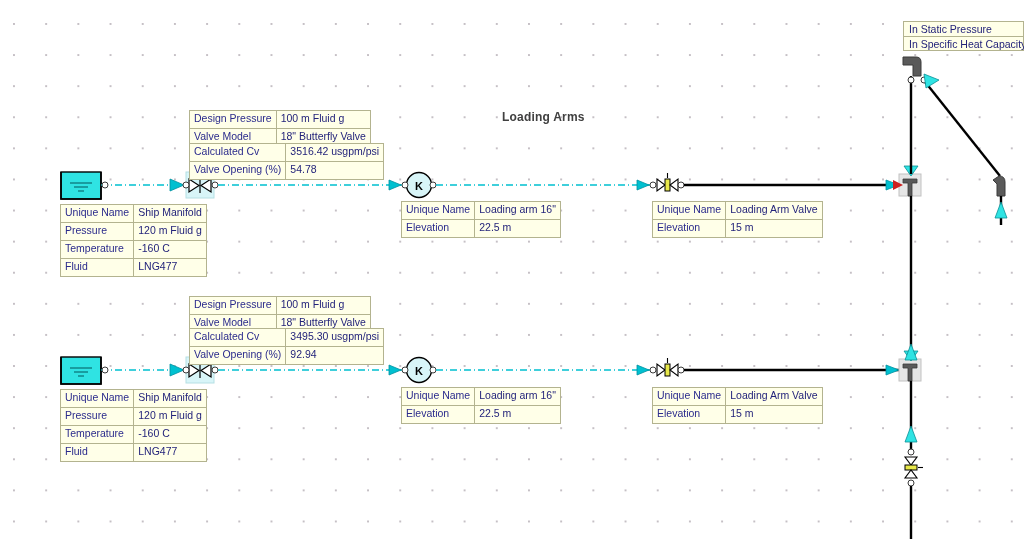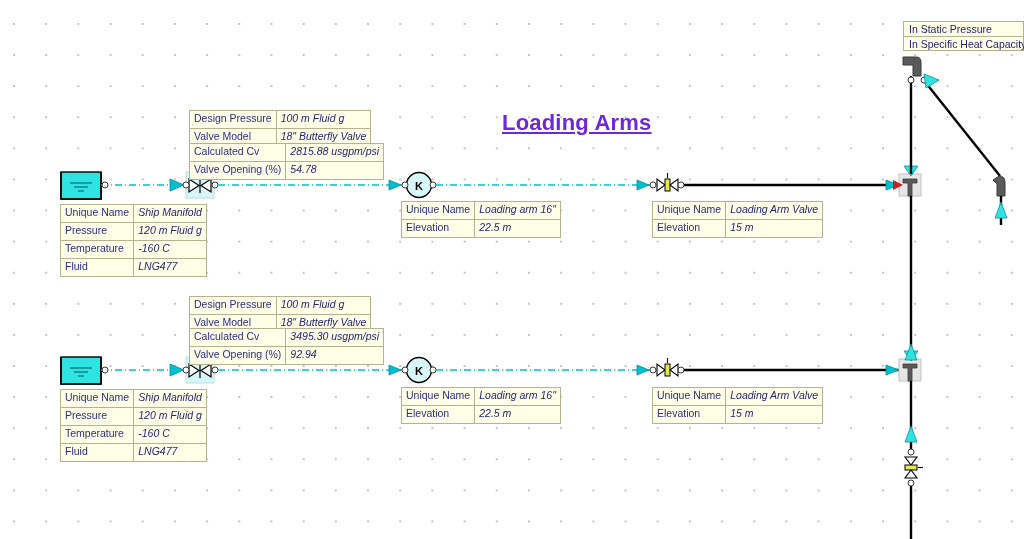--- a/index.html
+++ b/index.html
@@ -34,32 +34,31 @@
     border:1px solid #b3b38f;
     padding:1px 4px 2px 4px;
     white-space:nowrap;
     height:14px;
     background:#FFFFE8;
     color:#23237a;
     font-size:10.5px;
     font-family:"Liberation Sans","DejaVu Sans",sans-serif;
   }
   .dtable td.k{color:#2b2b8c;}
-  .dtable td.v{color:#23237a;font-style:italic;}
+  .dtable td.v{color:#23237a;}
 
   
   .title{
     position:absolute;
-    font-size:22px;
+    font-size:12px;
     font-weight:bold;
-    color:#6d28d9;
+    color:#404040;
     letter-spacing:0.2px;
     white-space:nowrap;
     font-family:"Liberation Sans","DejaVu Sans",sans-serif;
-    text-decoration:underline;
   }
 
   
   .annbox{
     position:absolute;
     background:#FFFFE8;
     border:1px solid #b3b38f;
     font-size:10.5px;
     color:#23237a;
     box-sizing:border-box;
@@ -310,21 +309,21 @@
     <td class="k">Valve Model</td>
     <td class="v">18" Butterfly Valve</td>
   </tr>
 </tbody>
   </table>
 
 <table class="dtable" style="left:189px;top:143px;">
   <tbody>
       <tr>
     <td class="k">Calculated Cv</td>
-    <td class="v">2815.88 usgpm/psi</td>
+    <td class="v">3516.42 usgpm/psi</td>
   </tr>
   <tr>
     <td class="k">Valve Opening (%)</td>
     <td class="v">54.78</td>
   </tr>
 </tbody>
   </table>
 
 <table class="dtable" style="left:60px;top:204px;">
   <tbody>

